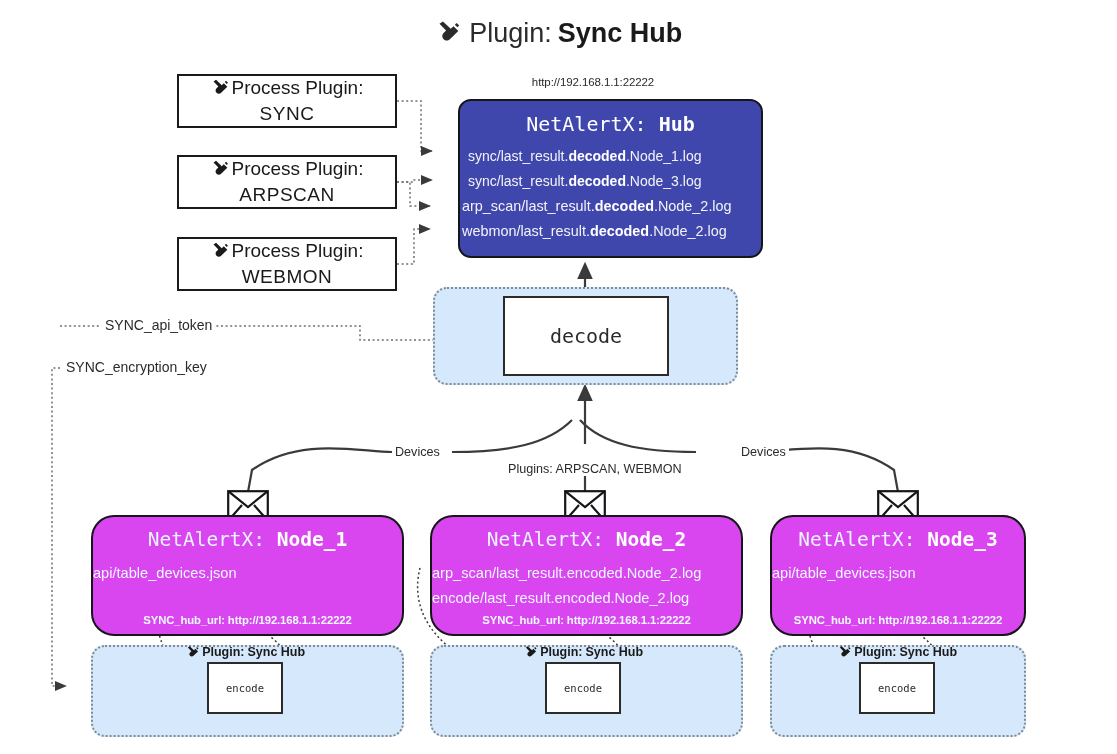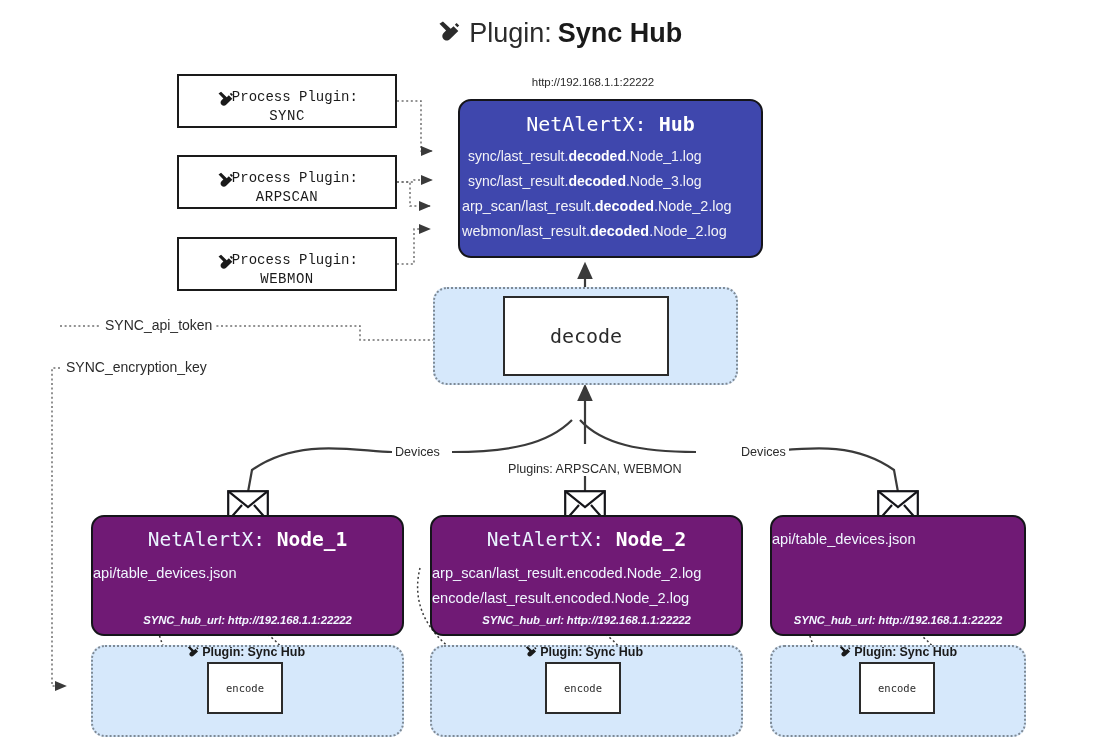--- a/index.html
+++ b/index.html
@@ -12,22 +12,22 @@
   #page-title{position:absolute;left:0;top:18px;width:1117px;text-align:center;
       font-size:27px;color:#2b2b2b;display:flex;align-items:center;justify-content:center;gap:6px;}
   #page-title .tnorm{font-weight:400;}
   #page-title .tbold{font-weight:700;color:#1a1a1a;}
 
   .plug{display:inline-block;width:1.05em;height:1.05em;vertical-align:-0.15em;}
 
   
   .proc-box{position:absolute;border:2.4px solid #1a1a1a;background:#fff;
      box-sizing:border-box;display:flex;flex-direction:column;align-items:center;
-     justify-content:flex-end;font-family:Liberation Mono, monospace;
-     font-size:14px;color:#1a1a1a;line-height:1.35;}
+     justify-content:center;font-family:Liberation Sans, sans-serif;
+     font-size:19px;color:#1a1a1a;line-height:1.35;}
   .proc-box .l1{display:flex;align-items:center;gap:1px;white-space:nowrap;}
   .proc-box .l2{letter-spacing:0.5px;}
 
   
   #hub-url{position:absolute;left:443px;top:76px;width:300px;text-align:center;
      font-size:11.5px;font-weight:400;color:#2b2b2b;letter-spacing:-0.1px;}
   #hub-box{position:absolute;left:433px;top:99px;width:305px;height:159px;
      background:#3f47ad;border:2.4px solid #15151a;border-radius:13px;box-sizing:border-box;
      color:#ffffff;margin-left:25px;}
   #hub-box .hub-title{text-align:center;margin-top:11px;font-family:"DejaVu Sans Mono","Liberation Mono",monospace;
@@ -42,29 +42,29 @@
   .lightbox{position:absolute;background:#d6e8fb;border:2px dotted #7e8a96;border-radius:14px;box-sizing:border-box;}
 
   
   .codebox{position:absolute;background:#ffffff;border:2.4px solid #2b2b2b;box-sizing:border-box;
      display:flex;align-items:center;justify-content:center;
      font-family:"DejaVu Sans Mono","Liberation Mono",monospace;color:#2b2b2b;}
   #decode-box{left:503px;top:296px;width:166px;height:80px;font-size:20px;}
   .encode-box{width:76px;height:52px;font-size:10.5px;}
 
   
-  .node-box{position:absolute;background:#701a75;border:2.4px solid #15151a;border-radius:13px;
+  .node-box{position:absolute;background:#d946ef;border:2.4px solid #15151a;border-radius:23px;
      box-sizing:border-box;color:#ffffff;}
   .node-box .node-title{text-align:center;margin-top:11px;
      font-family:"DejaVu Sans Mono","Liberation Mono",monospace;font-size:19.5px;color:#eaf4ff;}
   .node-box .node-title b{font-weight:700;color:#ffffff;}
   .node-box .node-lines{margin-top:10px;text-align:left;}
   .node-box .node-line{font-size:14.6px;line-height:25px;color:#f0f7ff;white-space:nowrap;}
   .node-box .node-foot{position:absolute;left:0;right:0;bottom:8px;text-align:center;
-     font-size:11.3px;font-weight:600;color:#f2f8ff;letter-spacing:-0.1px;font-style:italic;}
+     font-size:11.3px;font-weight:600;color:#f2f8ff;letter-spacing:-0.1px;}
 
   
   .plugin-cap{position:absolute;font-size:12.5px;color:#1a1a1a;display:flex;align-items:center;gap:3px;white-space:nowrap;}
   .plugin-cap .pc-norm{font-weight:600;}
   .plugin-cap .pc-bold{font-weight:700;}
 
   
   .edge-label{position:absolute;font-size:12.6px;color:#2b2b2b;background:#ffffff;
      padding:0 3px;white-space:nowrap;}
   .token-label{position:absolute;font-size:14px;color:#2b2b2b;background:#ffffff;
@@ -238,20 +238,23 @@
       <span>NetAlertX:</span> <b>Node_2</b>
     </div>
     <div class="node-lines">
       <div class="node-line">arp_scan/last_result.encoded.Node_2.log</div>
       <div class="node-line">encode/last_result.encoded.Node_2.log</div>
     </div>
     <div class="node-foot">SYNC_hub_url: http://192.168.1.1:22222</div>
   </div>
 
   <div class="node-box" style="left:770px;top:515px;width:256px;height:121px;">
+    <div class="node-title">
+      <span>NetAlertX:</span> <b>Node_3</b>
+    </div>
     <div class="node-lines">
       <div class="node-line">api/table_devices.json</div>
     </div>
     <div class="node-foot">SYNC_hub_url: http://192.168.1.1:22222</div>
   </div>
 
   <div class="lightbox" style="left:91px;top:645px;width:313px;height:92px;"></div>
   <div class="plugin-cap" style="left:186px;top:645px;">
     <span class="plug">
       <svg viewBox="0 0 24 24" width="14" height="14">

